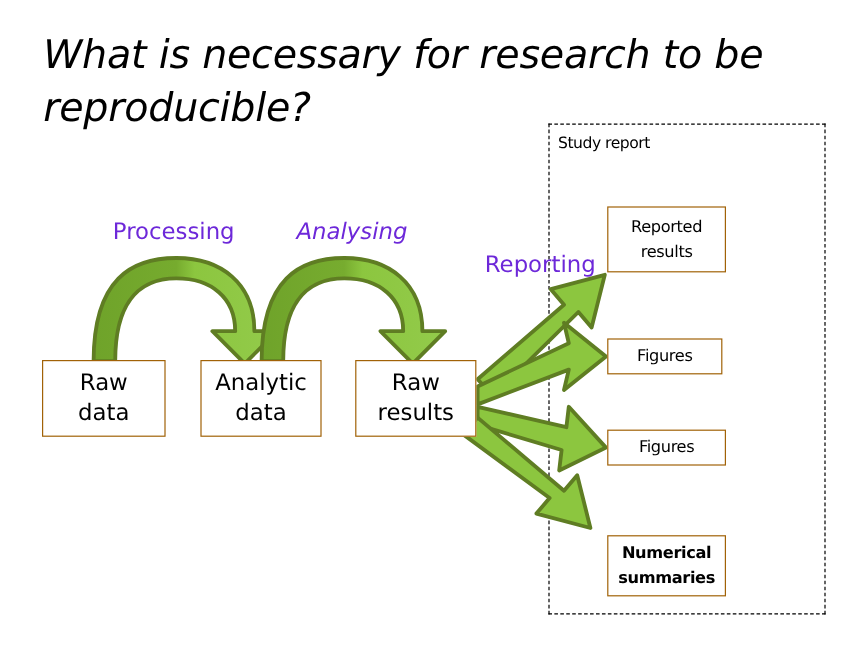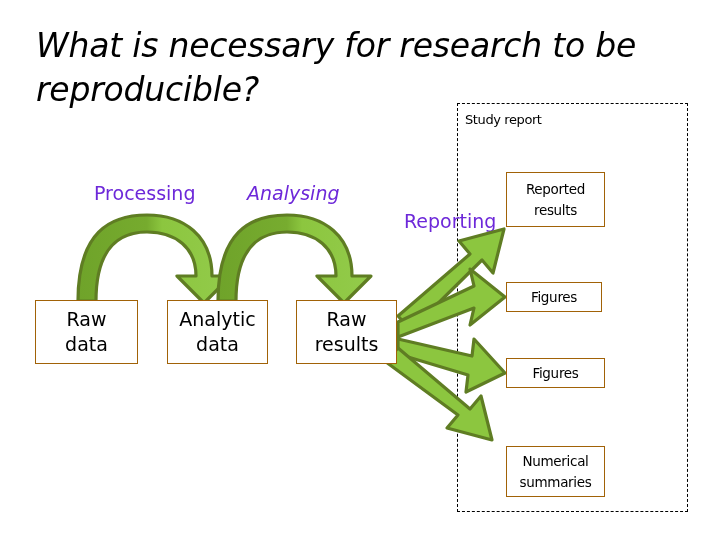--- a/index.html
+++ b/index.html
@@ -76,21 +76,21 @@
     letter-spacing: -0.3px;
   }
 
   #box-raw-data      { left: 35px;  top: 300px; width: 103px; height: 64px; }
   #box-analytic-data { left: 167px; top: 300px; width: 101px; height: 64px; }
   #box-raw-results   { left: 296px; top: 300px; width: 101px; height: 64px; }
 
   #box-reported-results { left: 506px; top: 172px; width: 99px; height: 55px; }
   #box-figures          { left: 506px; top: 282px; width: 96px; height: 30px; }
   #box-tables           { left: 506px; top: 358px; width: 99px; height: 30px; }
-  #box-numerical        { left: 506px; top: 446px; width: 99px; height: 51px; }
+  #box-numerical        { left: 506px; top: 446px; width: 99px; height: 51px; font-weight: bold; }
 
   
   .stage-label {
     position: absolute;
     font-size: 19px;
     line-height: 24px;
     color: #6d28d9;
     white-space: nowrap;
   }
   #label-processing { left: 94px;  top: 181px; }

